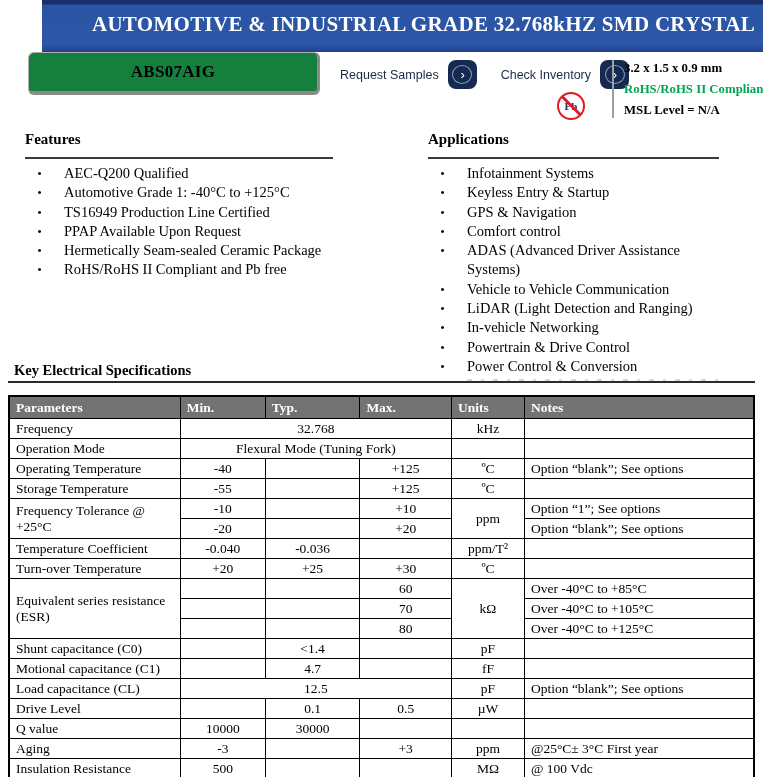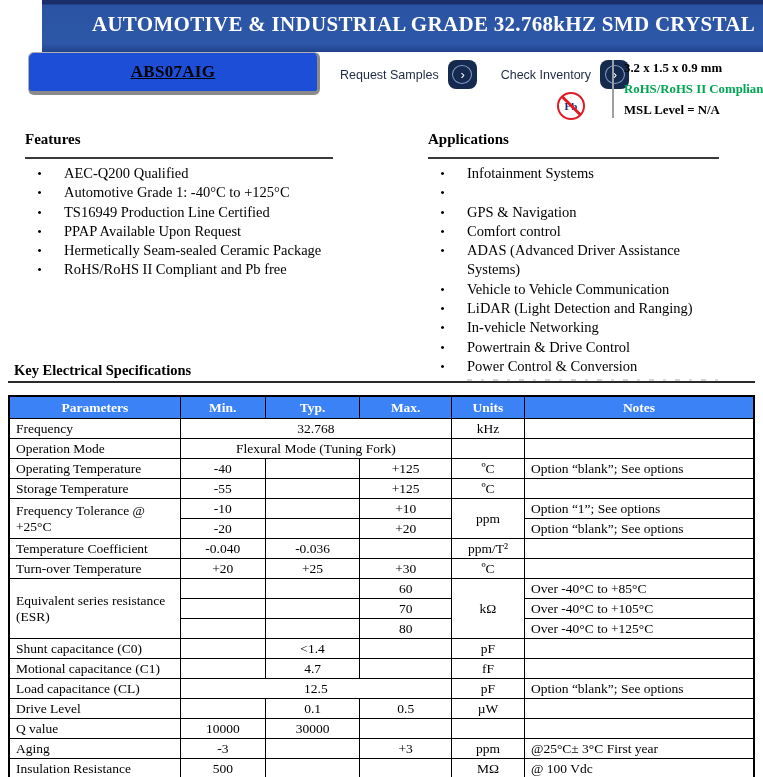--- a/index.html
+++ b/index.html
@@ -7,23 +7,23 @@
           font-family:"Liberation Serif", serif; color:#000; overflow:hidden; }
 
   
   .banner { position:absolute; left:0; top:0; width:763px; height:52px;
             background:linear-gradient(180deg,#1a2e6b 0px,#1a2e6b 4px,#2a53a3 5px,#2d57a8 44px,#20418c 52px);
             display:flex; align-items:center; justify-content:center;margin-left:42px; }
   .banner-title { color:#ffffff; font-weight:bold; font-size:21px; letter-spacing:0.3px; padding-bottom:4px; }
 
   
   .part-box { position:absolute; left:28px; top:52px; width:288px; height:38px;
-              background:#1d4ed8; border:1px solid #b0b0b0; border-right:3px solid #8b8b8b;
+              background:#15803d; border:1px solid #b0b0b0; border-right:3px solid #8b8b8b;
               border-bottom:4px solid #8b8b8b; border-radius:6px;
-              display:flex; align-items:center; justify-content:center;text-decoration:underline; }
+              display:flex; align-items:center; justify-content:center; }
   .part-number { font-weight:bold; font-size:17px; letter-spacing:0.3px; }
 
   .actions { position:absolute; left:340px; top:60px; display:flex; align-items:center; gap:10px;justify-content:flex-end; }
   .action { display:flex; align-items:center; gap:9px; cursor:pointer; }
   .action-label { font-family:"Liberation Sans", sans-serif; font-size:12.5px; color:#1e2a44; }
   .action-btn { width:29px; height:29px; background:#16294f; border-radius:8px;
                 display:flex; align-items:center; justify-content:center; }
   .arrow-circle { width:17px; height:17px; border:1.5px solid #7f9fc9; border-radius:50%;
                   display:flex; align-items:center; justify-content:center;
                   color:#ffffff; font-size:13px; line-height:1; font-family:"Liberation Sans",sans-serif; padding-left:1px; }
@@ -56,22 +56,22 @@
 
   
   .keyspecs { position:absolute; left:8px; top:362px; width:747px; }
   .keyspecs h2 { margin:0 0 0 6px; font-size:14.5px; font-weight:bold; }
   .keyspecs .heading-rule { border-bottom:2px solid #2b2b2b; margin-top:2px; }
 
   table.specs { border-collapse:collapse; table-layout:fixed; width:747px; margin-top:12px;
                 font-size:13.5px; border:2px solid #000; }
   table.specs th, table.specs td { border:1px solid #000; padding:0 6px; height:19px;
                 overflow:hidden; white-space:normal; }
-  table.specs thead th { background:#3b82f6; color:#ffffff; font-weight:bold; height:21px;
-                text-align:center; font-size:13.5px; }
+  table.specs thead th { background:#737373; color:#ffffff; font-weight:bold; height:21px;
+                text-align:left; font-size:13.5px; }
   td.center { text-align:center; }
   td.left { text-align:left; }
   col.c-param { width:23.0%; } col.c-min { width:11.4%; } col.c-typ { width:12.7%; }
   col.c-max { width:12.3%; } col.c-units { width:9.8%; } col.c-notes { width:30.8%; }
 </style>
 </head>
 <body>
 
 <div class="page">
 
@@ -150,20 +150,21 @@
     <h2>Applications</h2>
     <ul class="bullets">
 
         <li>
           <span class="bullet-dot">•</span>
           <span>Infotainment Systems</span>
         </li>
 
         <li>
           <span class="bullet-dot">•</span>
+          <span>Keyless Entry &amp; Startup</span>
         </li>
 
         <li>
           <span class="bullet-dot">•</span>
           <span>GPS &amp; Navigation</span>
         </li>
 
         <li>
           <span class="bullet-dot">•</span>
           <span>Comfort control</span>

